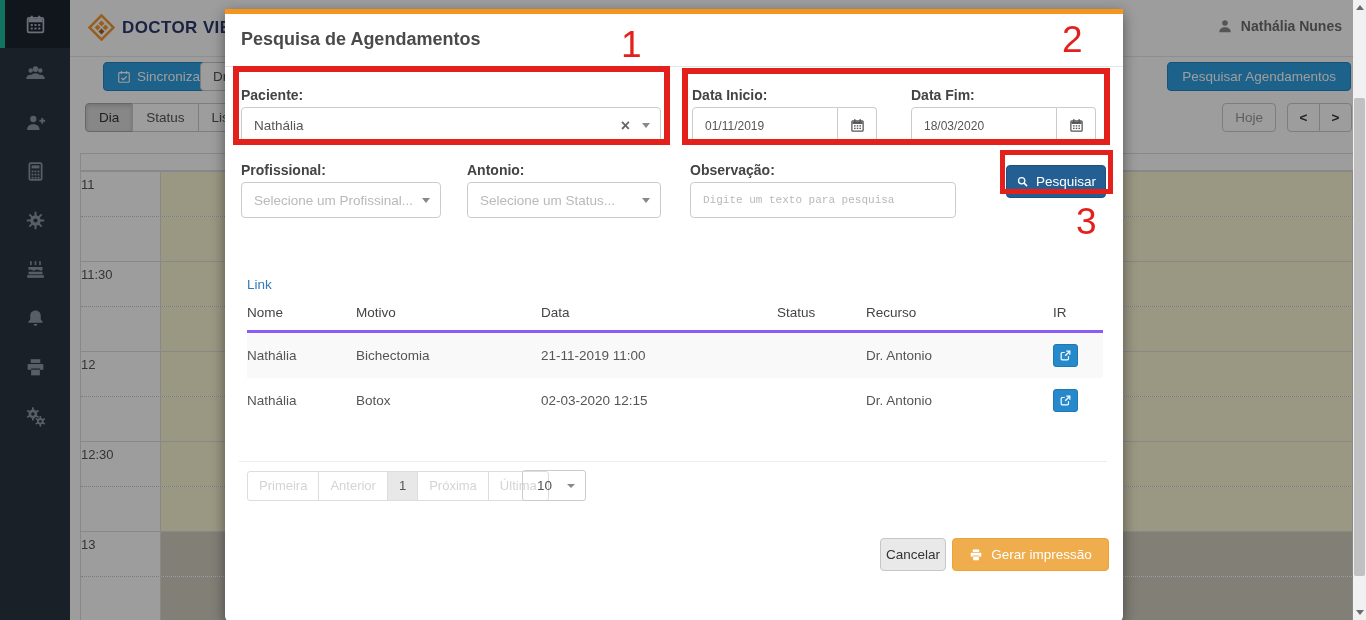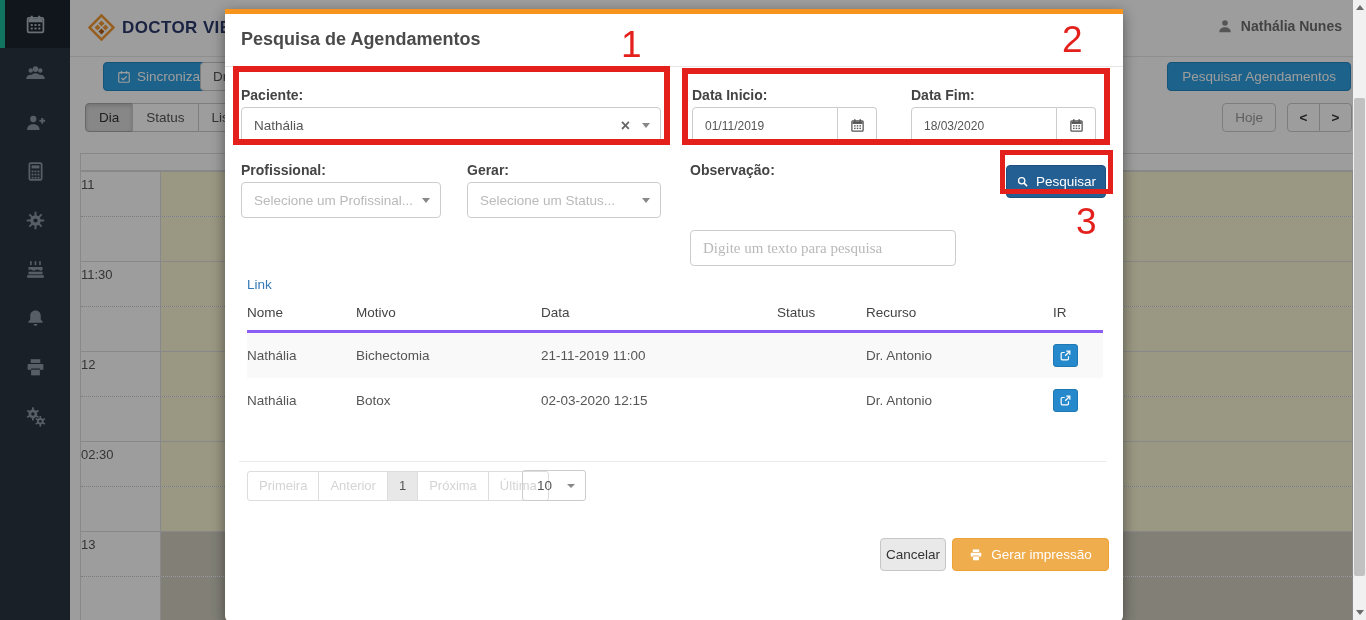--- a/index.html
+++ b/index.html
@@ -103,22 +103,22 @@
   .date-group { position:absolute; display:flex; }
   .date-input { width:146px; height:37px; border:1px solid #ccc; border-radius:4px 0 0 4px;
     display:flex; align-items:center; padding-left:12px; font-size:12px; color:#555;
     background:#fff; }
   .date-addon { width:39px; height:37px; border:1px solid #ccc; border-left:none;
     border-radius:0 4px 4px 0; display:flex; align-items:center; justify-content:center;
     background:#fff; color:#555; cursor:pointer; }
   .date-addon svg { width:15px; height:15px; }
 
   input.f-input { position:absolute; border:1px solid #ccc; border-radius:4px;
-    font-size:15px; color:#555; padding:0 12px; outline:none;
-    font-family:Liberation Serif, serif;margin-top:48px; }
+    font-size:11px; color:#555; padding:0 12px; outline:none;
+    font-family:Liberation Mono, monospace; }
   input.f-input::placeholder { color:#b9b9b9; opacity:1; }
 
   .btn-pesquisar { position:absolute; left:781px; top:156px; width:100px; height:33px;
     background:#235f93; border:1px solid #1d507c; border-radius:4px; color:#fff;
     font-size:13.5px; display:flex; align-items:center; justify-content:center; gap:7px;
     cursor:pointer; }
   .btn-pesquisar svg { width:13px; height:13px; }
 
   .m-link { position:absolute; left:22px; top:268px; font-size:13.5px; color:#337ab7;
     cursor:pointer; }
@@ -424,21 +424,21 @@
       </div>
       <div class="cal-row solid">
         <div class="cal-axis">12</div>
         <div class="cal-cell"></div>
       </div>
       <div class="cal-row dotted">
         <div class="cal-axis"></div>
           <div class="cal-cell"></div>
       </div>
       <div class="cal-row solid">
-        <div class="cal-axis">02:30</div>
+        <div class="cal-axis">12:30</div>
         <div class="cal-cell"></div>
       </div>
       <div class="cal-row dotted">
         <div class="cal-axis"></div>
           <div class="cal-cell"></div>
       </div>
       <div class="cal-row solid">
         <div class="cal-axis">13</div>
         <div class="cal-cell off"></div>
       </div>
@@ -493,21 +493,21 @@
         </svg>
     </div>
   </div>
 
   <div class="f-label" style="left:16px; top:153px;">Profissional:</div>
   <div class="f-box" style="left:16px; top:173px; width:200px; height:36px;">
     <span class="val ph">Selecione um Profissinal...</span>
     <span class="caret"></span>
   </div>
 
-  <div class="f-label" style="left:242px; top:153px;">Gerar:</div>
+  <div class="f-label" style="left:242px; top:153px;">Antonio:</div>
   <div class="f-box" style="left:242px; top:173px; width:194px; height:36px;">
     <span class="val ph">Selecione um Status...</span>
     <span class="caret"></span>
   </div>
 
   <div class="f-label" style="left:465px; top:153px;">Observação:</div>
   <input class="f-input" style="left: 465px; top: 173px; width: 266px; height: 36px;" placeholder="Digite um texto para pesquisa">
 
   <button class="btn-pesquisar">
     <svg>

